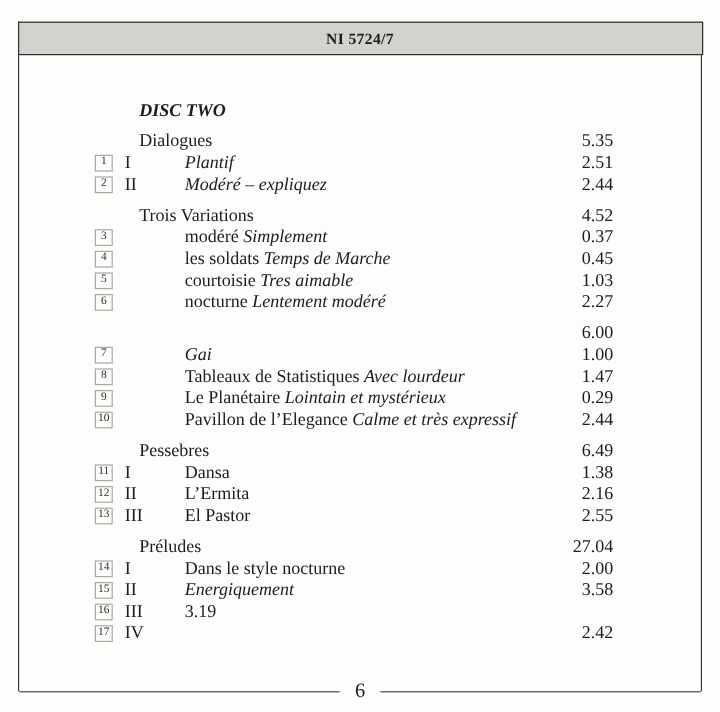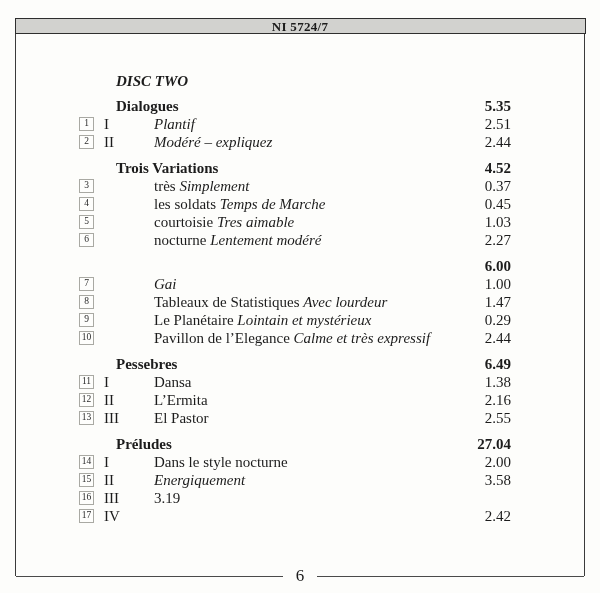--- a/index.html
+++ b/index.html
@@ -23,21 +23,21 @@
     width: 570px;
     height: 558px;
     box-sizing: border-box;
     border-left: 1.5px solid #3b3b3b;
     border-right: 1.5px solid #3b3b3b;
   }
   .catalog-bar {
     box-sizing: border-box;
     margin-left: -1.5px;
     margin-right: -1.5px;
-    height: 16px;
+    height: 28px;
     background: #d2d2cf;
     border: 1.5px solid #2e2e2e;
     display: flex;
     align-items: center;
     justify-content: center;
   }
   .catalog-bar span {
     font-weight: bold;
     font-size: 13px;
     letter-spacing: 0.3px;
@@ -52,21 +52,21 @@
     padding-left: 37px;
     font-weight: bold;
     line-height: 18px;
     margin-bottom: 7px;
     font-style: italic;
   }
   .section { margin-bottom: 8px; }
   .section-header {
     display: flex;
     padding-left: 37px;
-    font-weight: bold;
+    font-weight: normal;
     line-height: 18px;
   }
   .section-duration { margin-left: auto; }
   .track-row {
     display: flex;
     align-items: center;
     height: 18px;
     line-height: 18px;
   }
   .track-num-box {
@@ -165,21 +165,21 @@
     <div class="section-header">
       <span class="section-title">Trois Variations</span>
       <span class="section-duration">4.52</span>
     </div>
     <div class="tracks">
   <div class="track-row">
     <span class="track-num-box">
                   <span class="track-num">3</span>
                 </span>
     <span class="roman"></span>
-    <span class="title"><span class="plain">très </span><span class="ital">Simplement</span></span>
+    <span class="title"><span class="plain">modéré </span><span class="ital">Simplement</span></span>
     <span class="duration">0.37</span>
   </div>
 
   <div class="track-row">
     <span class="track-num-box">
                   <span class="track-num">4</span>
                 </span>
     <span class="roman"></span>
     <span class="title"><span class="plain">les soldats </span><span class="ital">Temps de Marche</span></span>
     <span class="duration">0.45</span>

